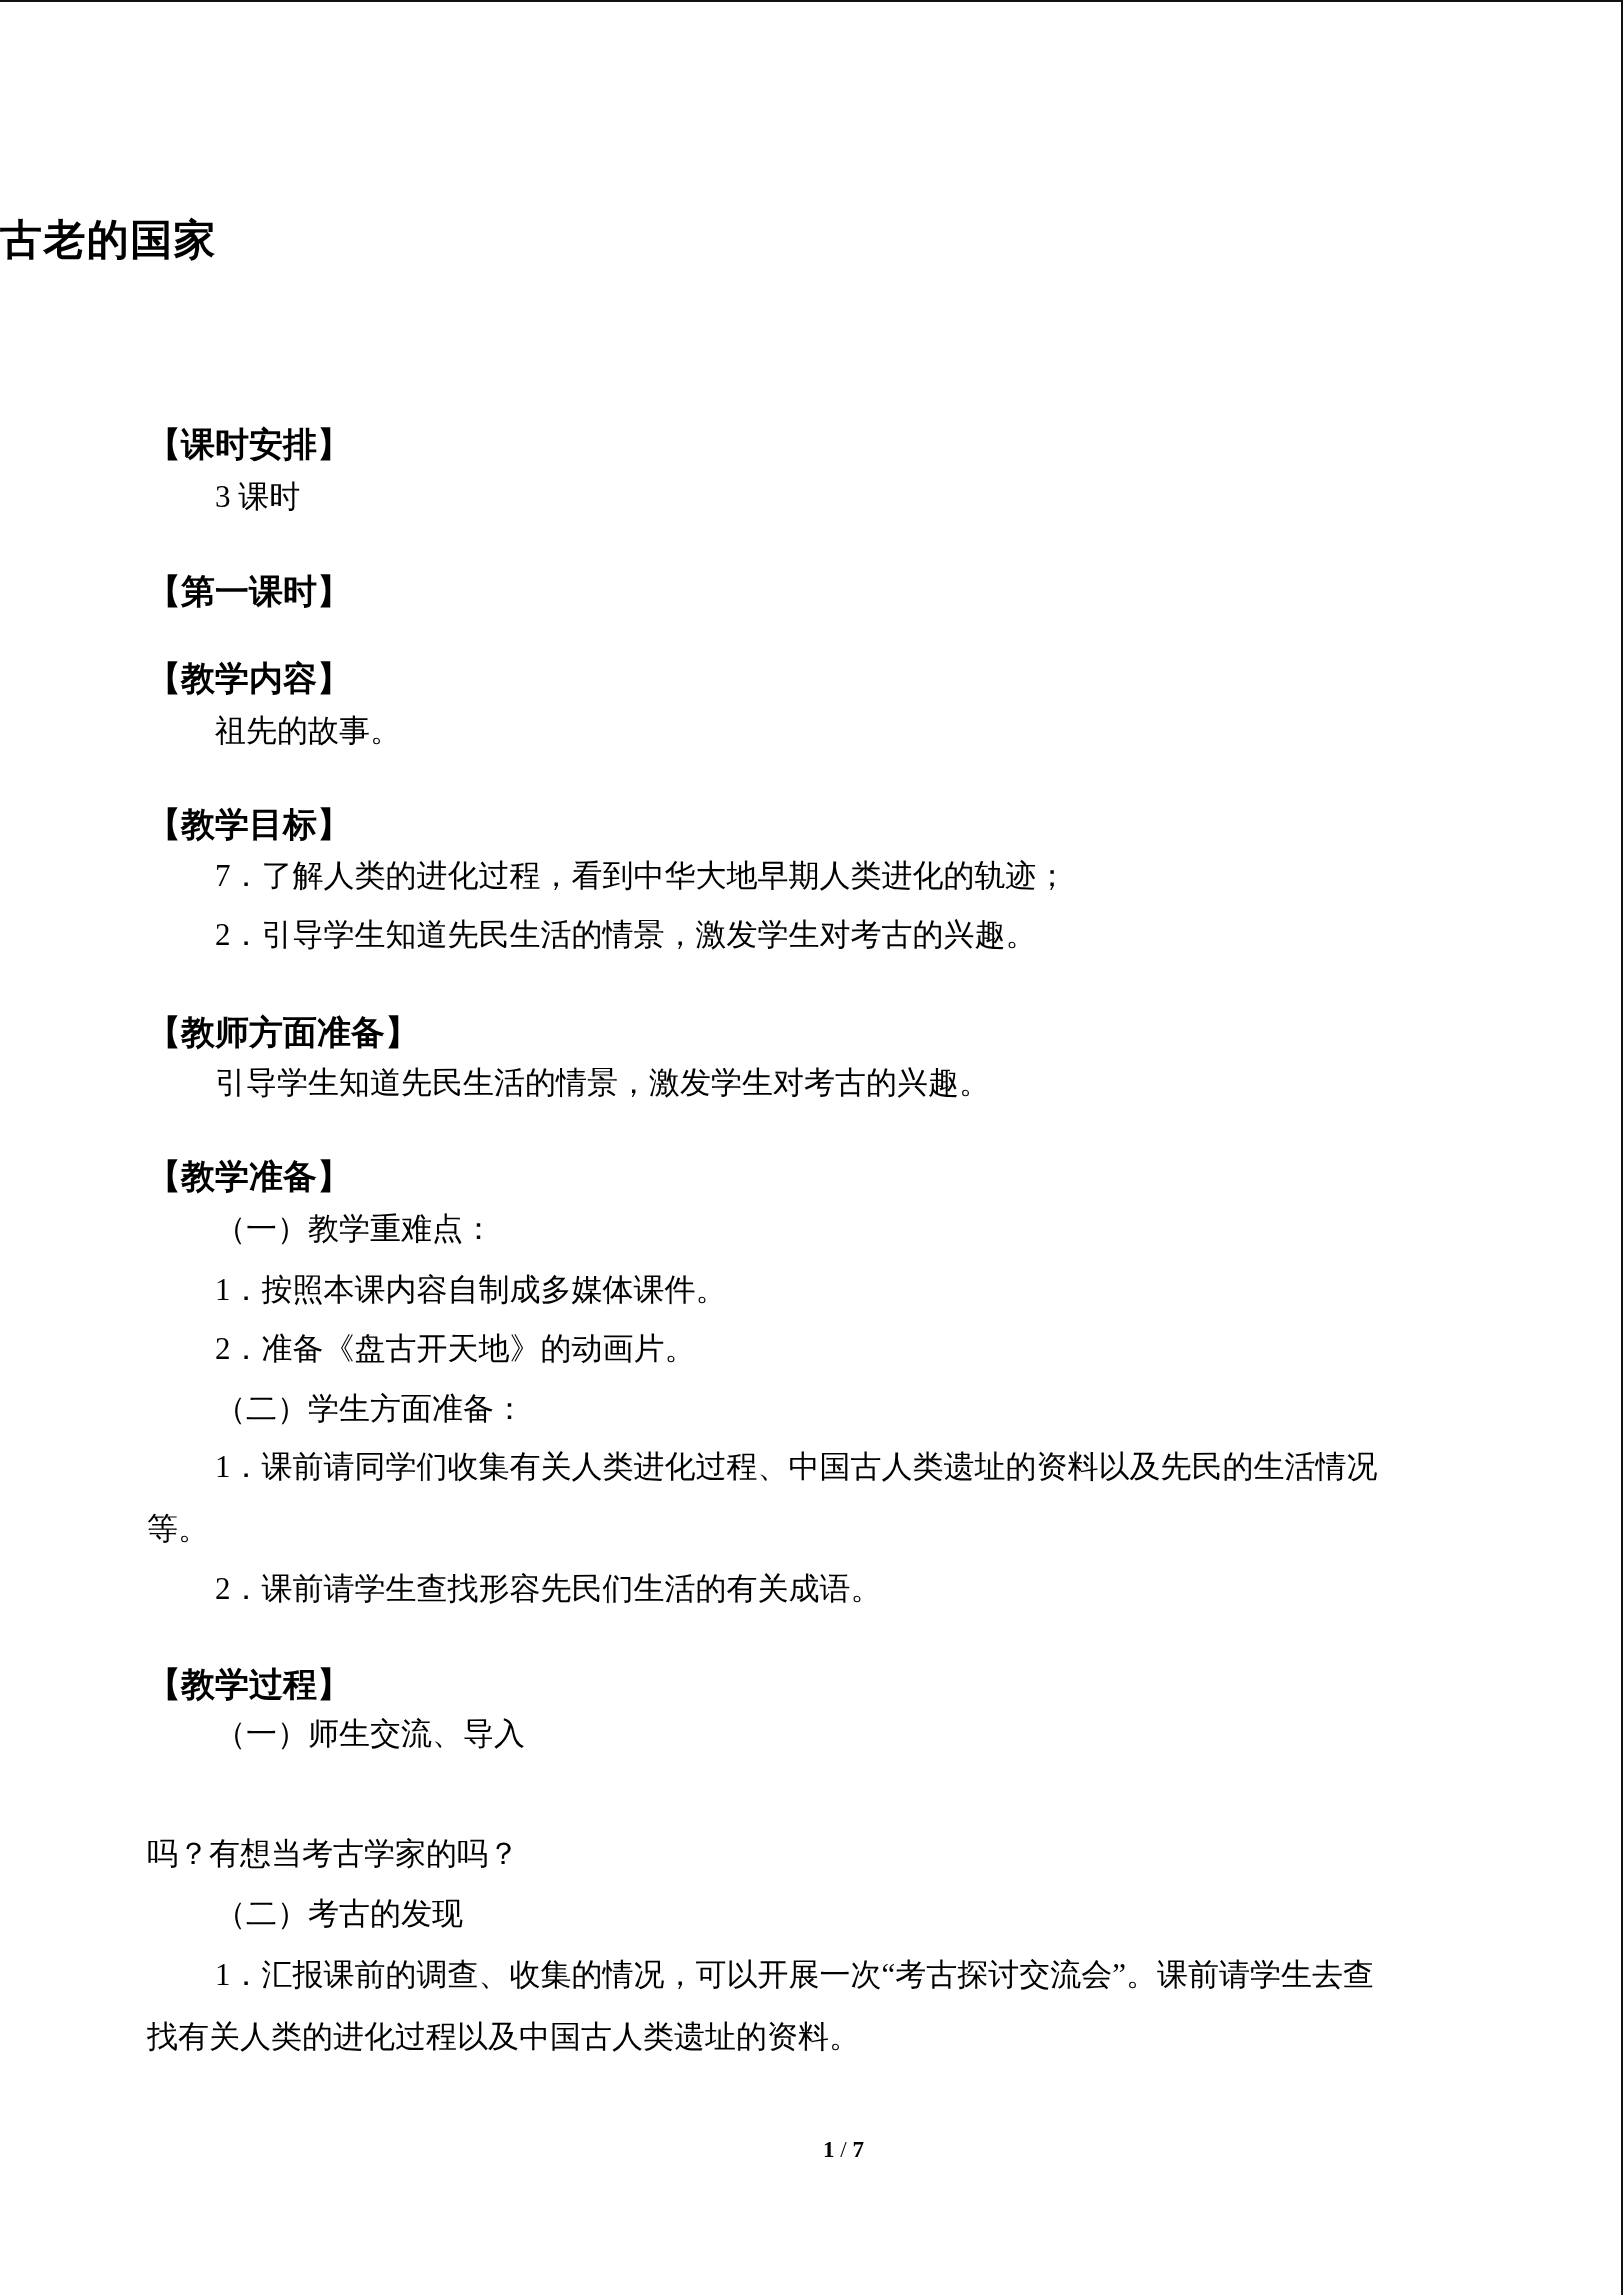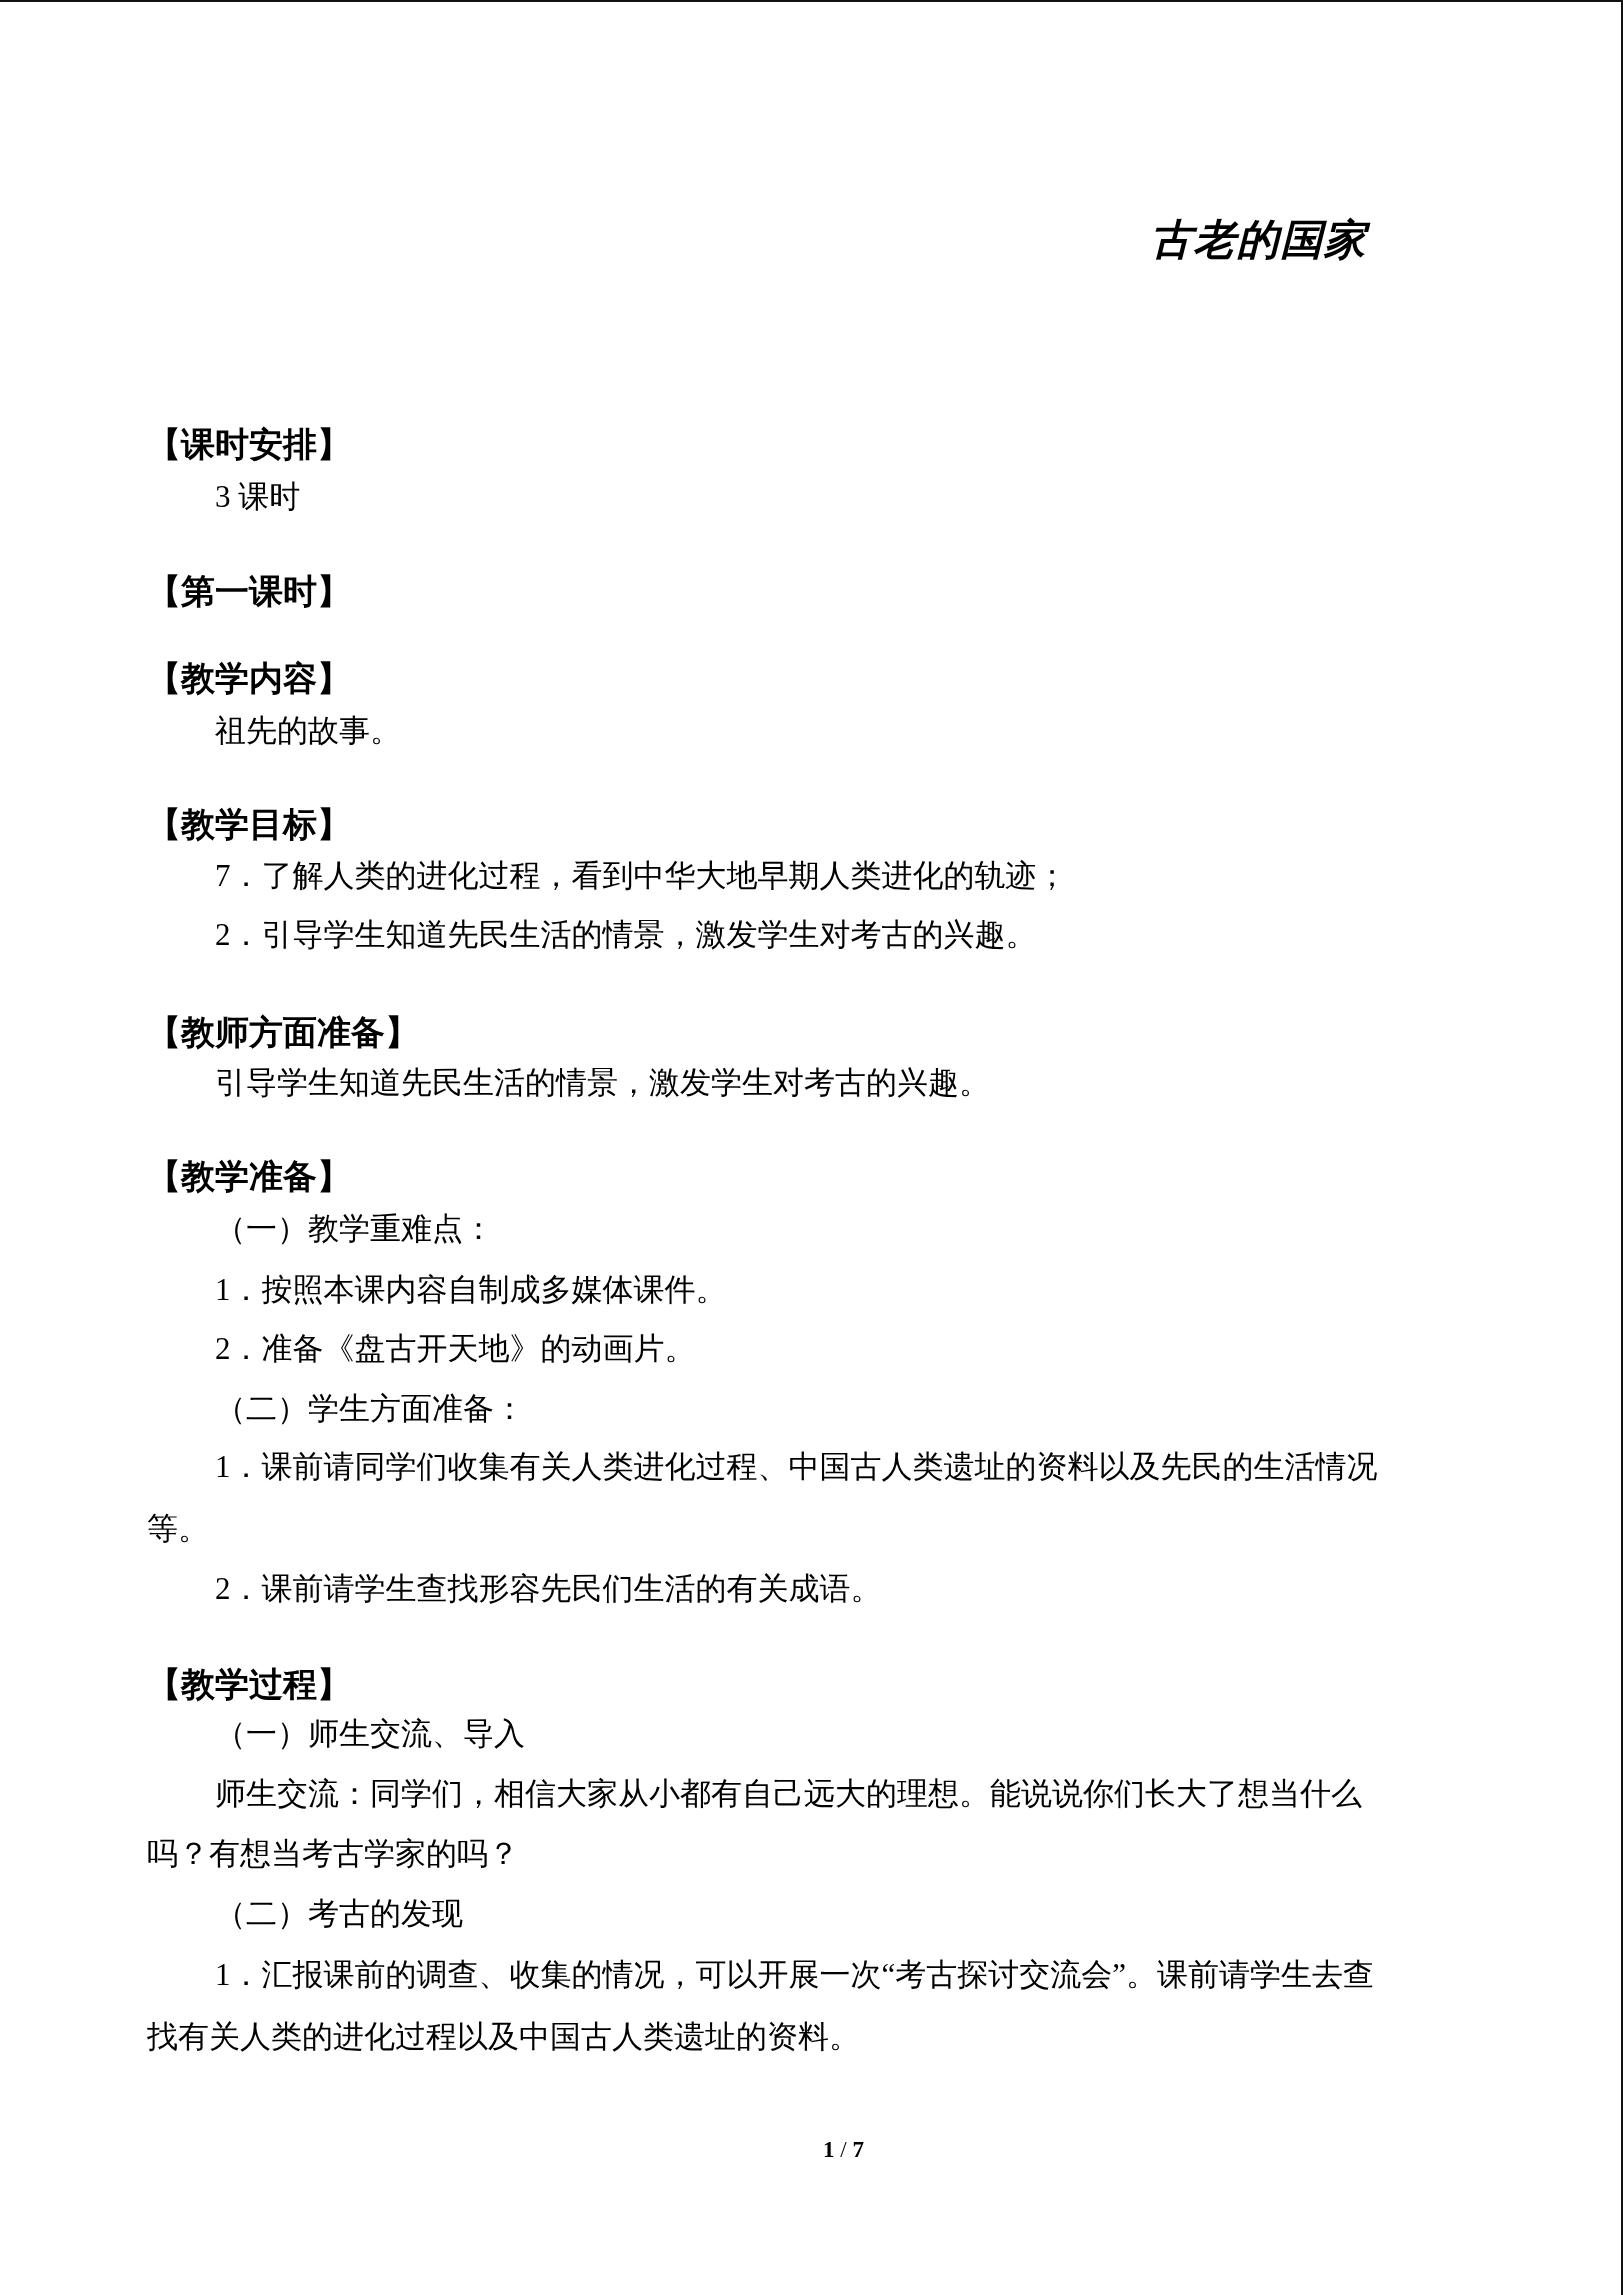--- a/index.html
+++ b/index.html
@@ -1,21 +1,21 @@
 <!DOCTYPE html>
 <html style="font-size:11px"><head>
 <meta charset="utf-8">
 <style>
   html, body { margin: 0; padding: 0; background: #ffffff; }
   body { width: 1623px; height: 2295px; position: relative; overflow: hidden;
          font-family: "Liberation Serif", "DejaVu Serif", serif; color: #000; }
   .page { position: absolute; left: 0; top: 0; width: 1623px; height: 2295px;
           border-top: 2.7px solid #111; border-right: 2px solid #111; box-sizing: border-box; background: #fff; }
   .ln { position: absolute; white-space: nowrap; line-height: 1; }
-  .title { font-size: 42px; font-weight: bold; left: 0; width: 1367px; text-align: right; letter-spacing: 1.4px; font-style: italic; }
+  .title { font-size: 42px; font-weight: bold; left: 0; width: 1367px; text-align: left; letter-spacing: 1.4px; }
   .h { font-size: 34px; font-weight: bold; left: 147px; margin-top: 32px; }
   .b { font-size: 31px; }
   .ind { left: 215px; }
   .sub { left: 215px; }
   .cont { left: 147px; }
   .pnum { font-size: 23px; left: 0; width: 1623px; text-align: center; }
   .pnum b { font-weight: bold; }
   .pnum .sl { font-weight: normal; }
 </style>
 </head>
@@ -44,21 +44,20 @@
   <div class="ln b sub" style="top:1211px;">（一）教学重难点：</div>
   <div class="ln b ind" style="top:1272px;">1．按照本课内容自制成多媒体课件。</div>
   <div class="ln b ind" style="top:1331px;">2．准备《盘古开天地》的动画片。</div>
   <div class="ln b sub" style="top:1391px;">（二）学生方面准备：</div>
   <div class="ln b ind" style="top:1449px;">1．课前请同学们收集有关人类进化过程、中国古人类遗址的资料以及先民的生活情况</div>
   <div class="ln b cont" style="top:1511px;">等。</div>
   <div class="ln b ind" style="top:1571px;">2．课前请学生查找形容先民们生活的有关成语。</div>
 
   <div class="ln h" style="top:1634px;">【教学过程】</div>
   <div class="ln b sub" style="top:1716px;">（一）师生交流、导入</div>
-  <div class="ln b ind" style="top:1776px;">师生交流：同学们，相信大家从小都有自己远大的理想。能说说你们长大了想当什么</div>
   <div class="ln b cont" style="top:1836px;">吗？有想当考古学家的吗？</div>
   <div class="ln b sub" style="top:1896px;">（二）考古的发现</div>
   <div class="ln b ind" style="top:1957px;">1．汇报课前的调查、收集的情况，可以开展一次“考古探讨交流会”。课前请学生去查</div>
   <div class="ln b cont" style="top:2019px;">找有关人类的进化过程以及中国古人类遗址的资料。</div>
 
   <div class="ln pnum" style="top:2136px;margin-left:32px;">
     <b>1</b><span class="sl"> / </span><b>7</b>
   </div>
 
 </div>

